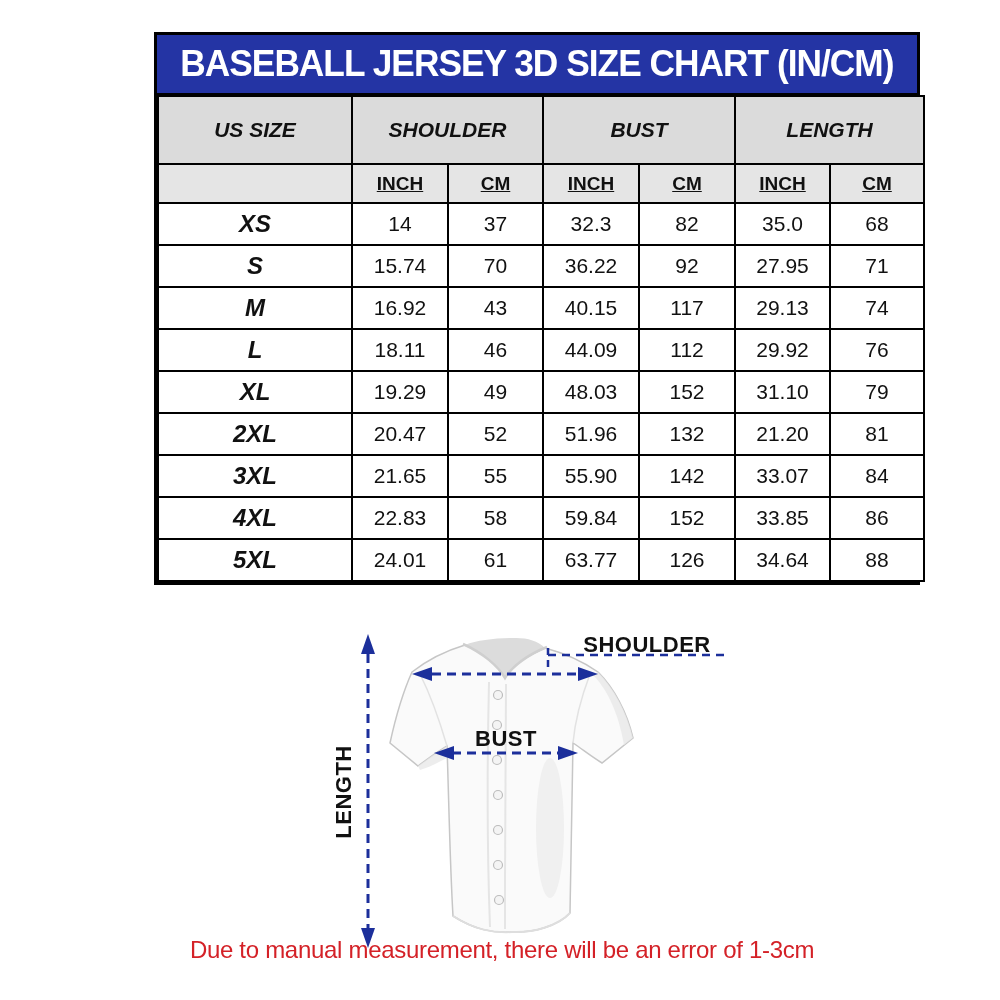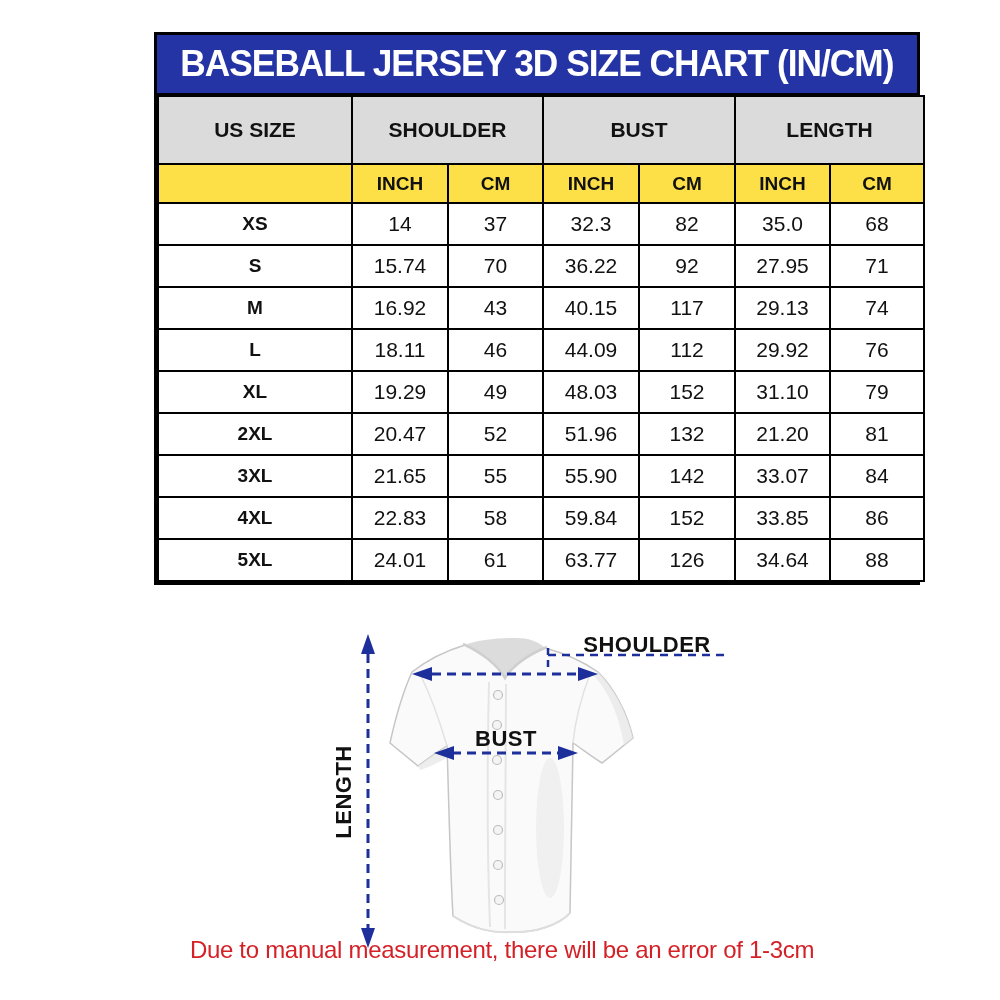--- a/index.html
+++ b/index.html
@@ -7,24 +7,24 @@
   .page { position:relative; width:1000px; height:1000px; background:#fff; overflow:hidden; }
 
   
   .chart-box { position:absolute; left:122px; top:32px; width:766px; border:3px solid #000; background:#fff;margin-left:32px; }
   .banner { height:60px; background:#2434a4; border-bottom:2px solid #000;
             display:flex; align-items:center; justify-content:center; }
   .banner-title { color:#fff; font-weight:bold; font-size:36px; letter-spacing:-1px;
                   white-space:nowrap; transform:scaleX(0.98); }
   table.size-table { width:100%; border-collapse:collapse; table-layout:fixed; }
   .size-table th, .size-table td { border:2px solid #000; text-align:center; vertical-align:middle; color:#111; }
-  .group-row th { height:68px; background:#dbdbdb; font-size:21px; font-weight:bold; }
-  .unit-row th { height:39px; background:#fde047; font-size:19px; font-weight:bold; }
+  .group-row th { height:68px; background:#dbdbdb; font-size:21px; font-weight:bold;font-style:italic; }
+  .unit-row th { height:39px; background:#e5e5e5; font-size:19px; font-weight:bold;text-decoration:underline; }
   .data-row td { height:42px; font-size:21px; font-weight:normal; background:#fff; }
-  .data-row td.size-cell { font-weight:bold; font-size:19px; }
+  .data-row td.size-cell { font-weight:bold; font-size:24px;font-style:italic; }
 
   
   .diagram { position:absolute; left:0; top:620px; width:1000px; height:345px; }
   .diagram svg { display:block; }
   svg text.measure-label { font-family:"Liberation Sans", sans-serif; font-weight:bold; font-size:22px; fill:#111; letter-spacing:0.5px; }
 
   
   .note { position:absolute; left:2px; top:936px; width:1000px; text-align:center;
           color:#d42127; font-weight:normal; font-size:24px; letter-spacing:-0.3px; }
 </style>

